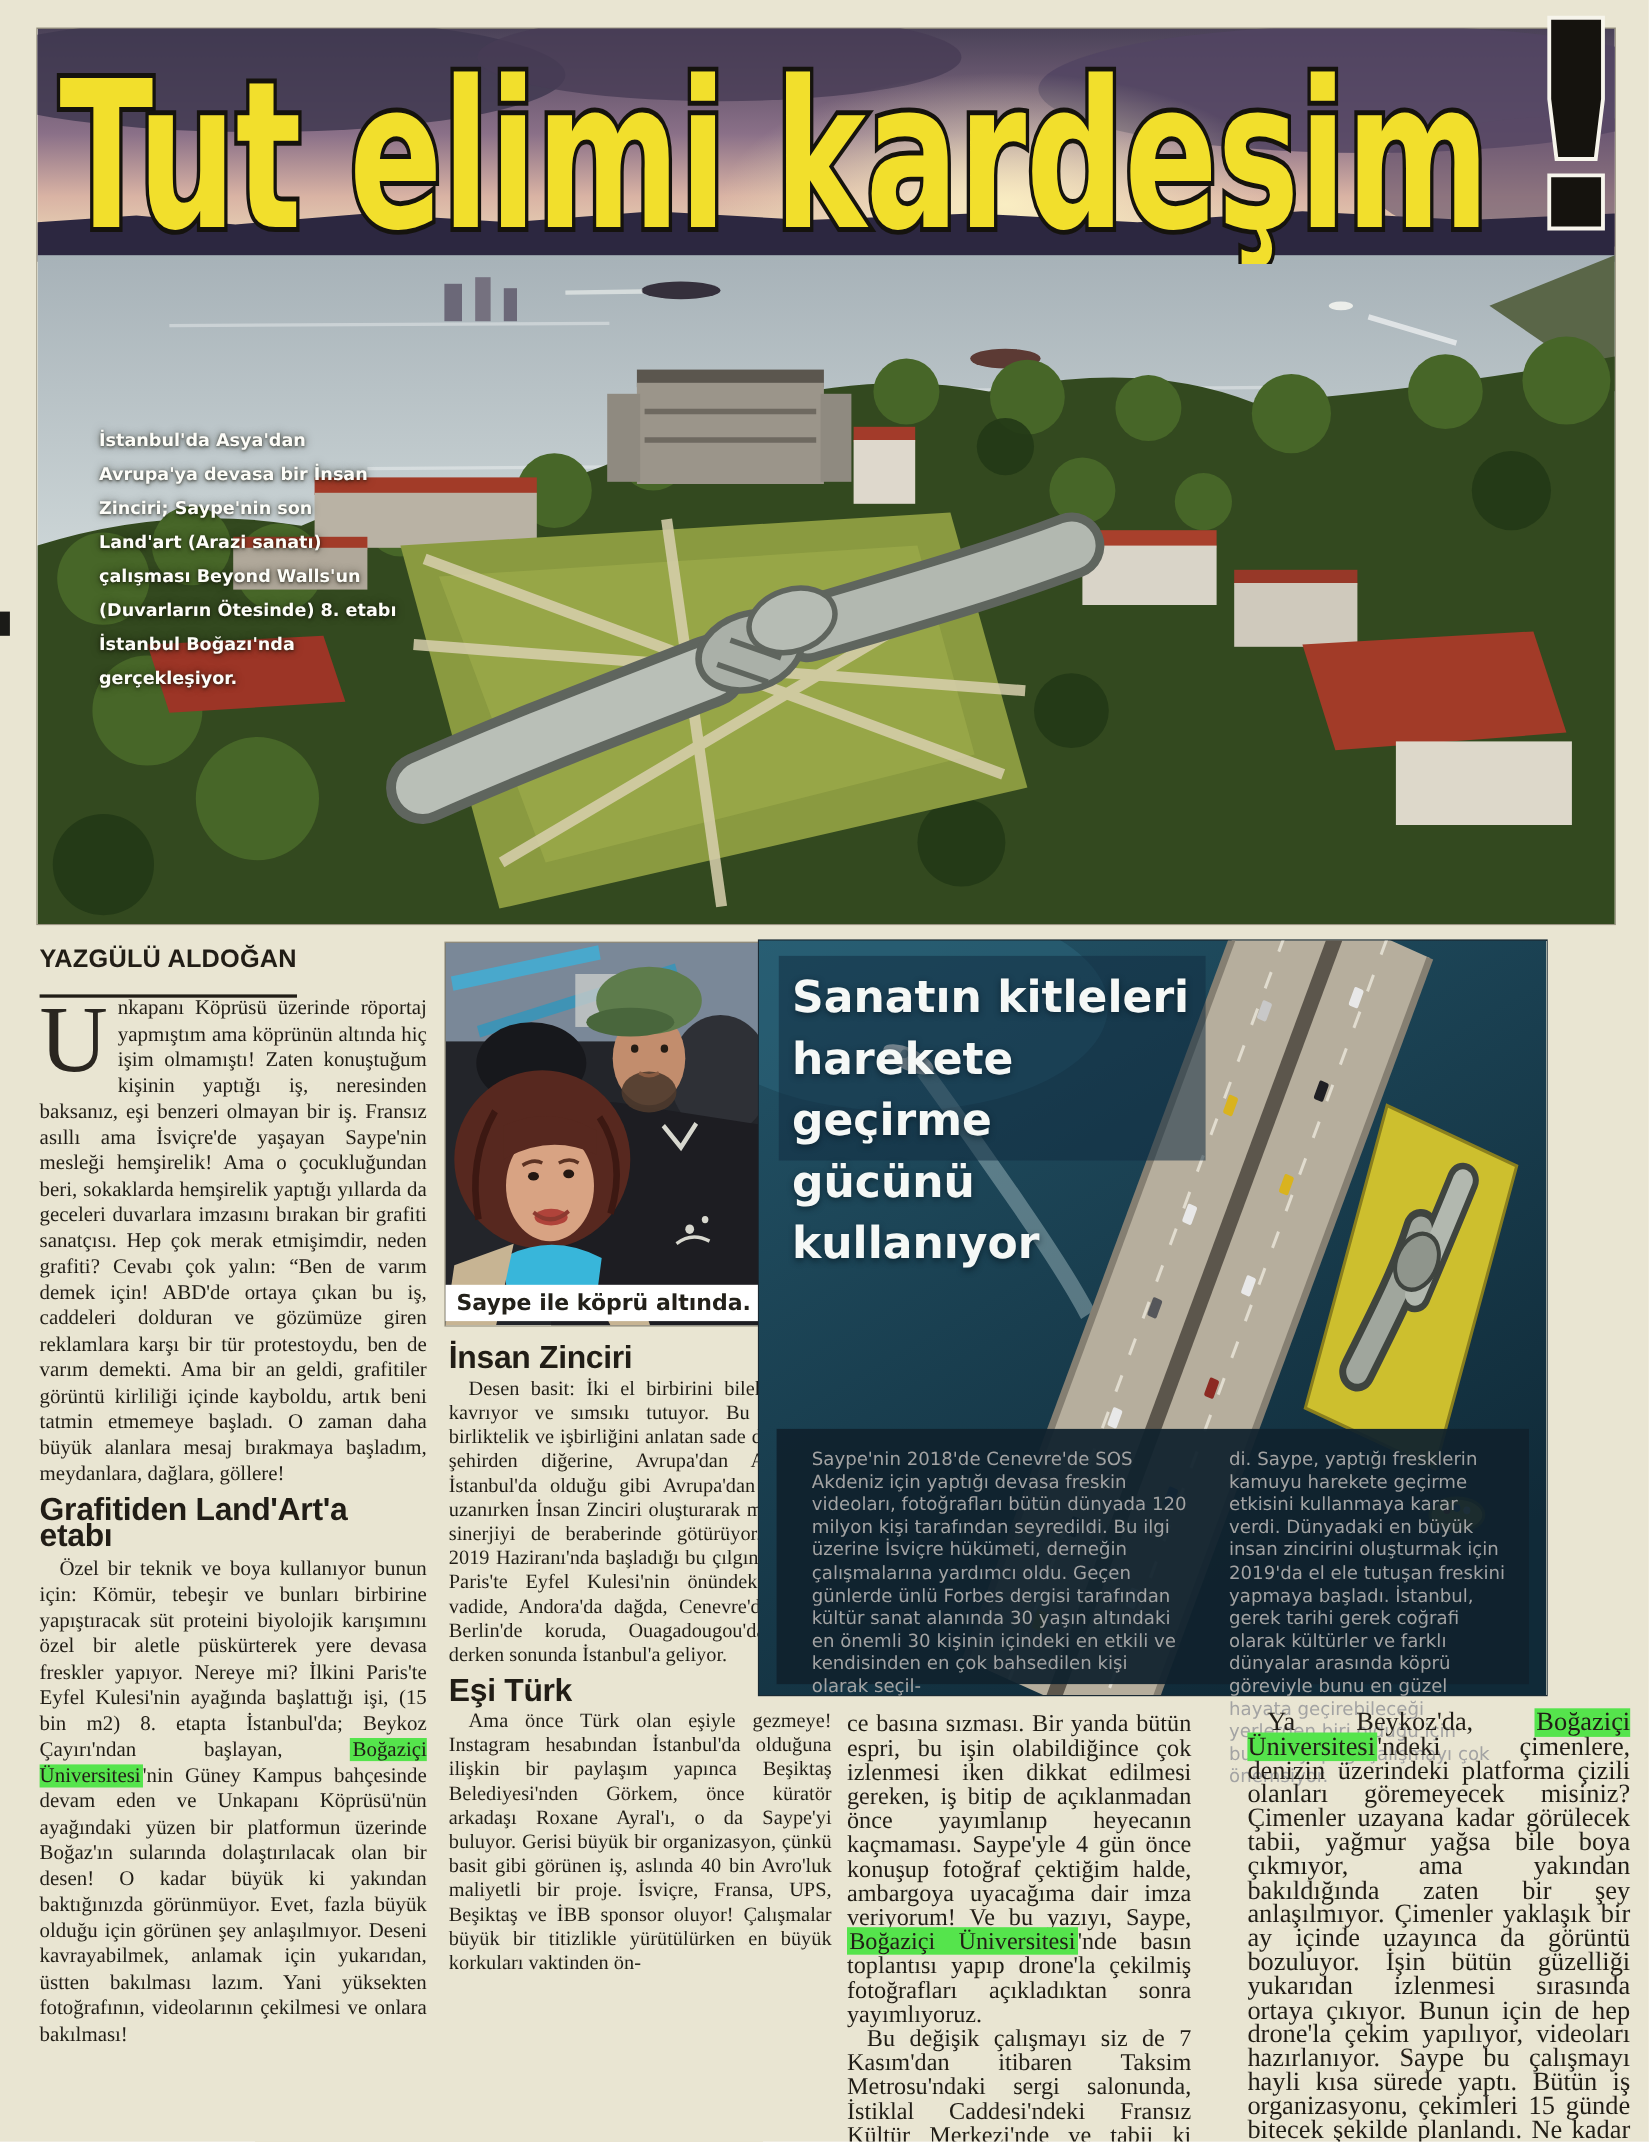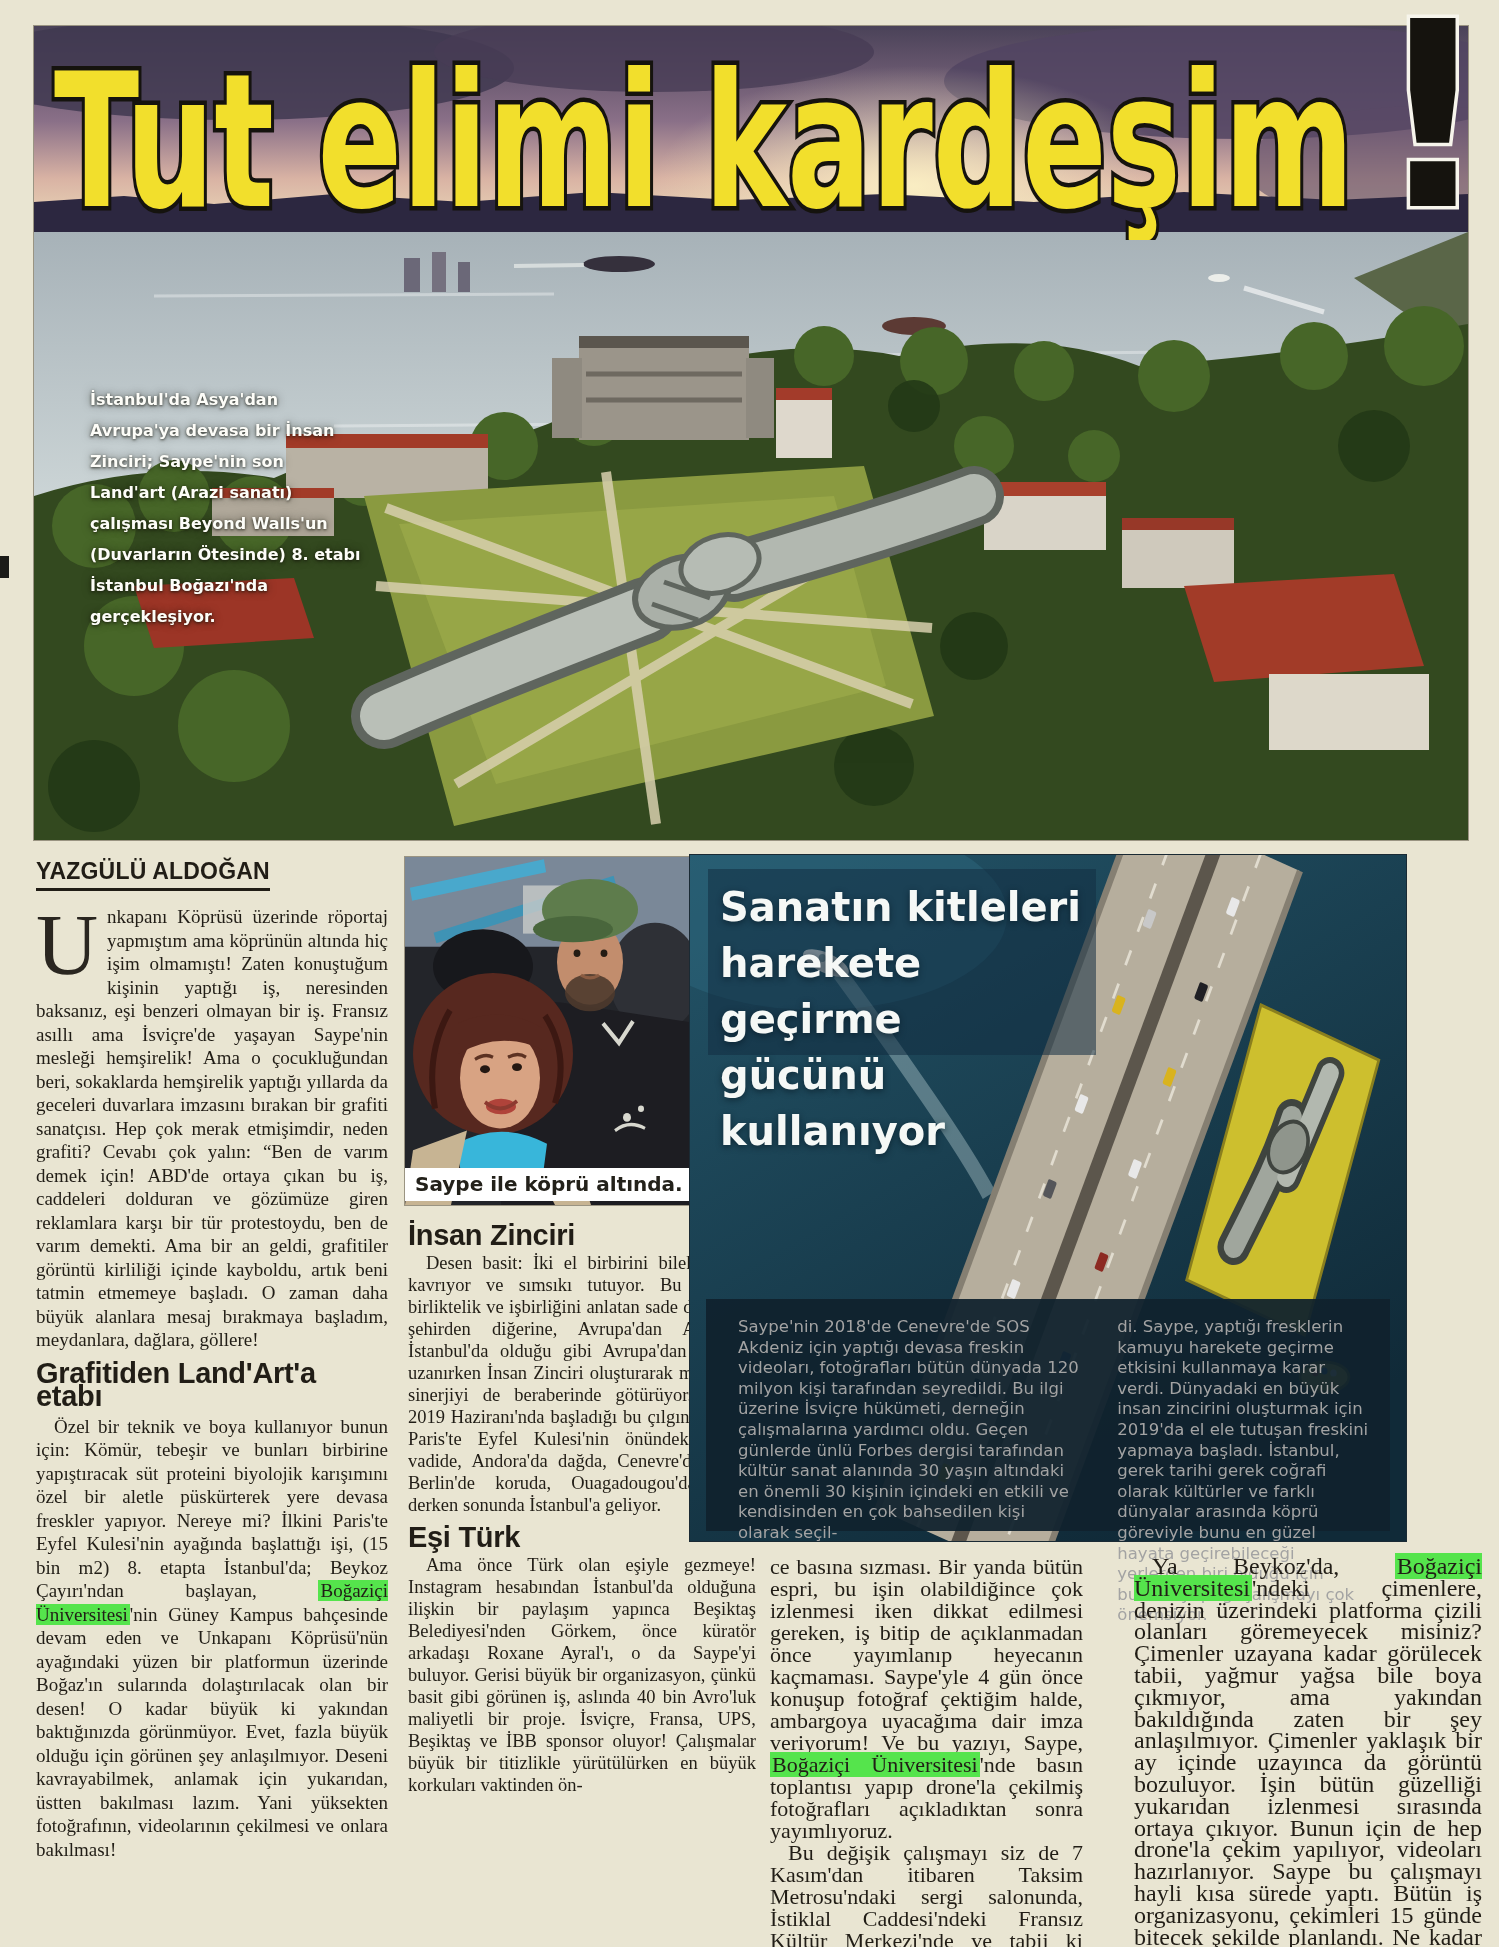--- a/index.html
+++ b/index.html
@@ -28,21 +28,21 @@
   .bridge-title-bg{position:absolute;left:18px;top:14px;width:388px;height:186px;
     background:rgba(18,46,66,.55);}
   .band{position:absolute;left:16px;right:16px;bottom:10px;height:232px;
     background:rgba(16,34,46,.94);display:flex;gap:38px;padding:18px 18px 12px 32px;
     box-sizing:border-box;font-family:"DejaVu Sans",sans-serif;color:#a3a3a3;
     font-size:16.5px;line-height:20.6px;}
   .band .c1{width:402px;}
   .band .c2{width:300px;}
   
   .byline{left:36px;top:858px;font-family:"Liberation Sans",sans-serif;font-weight:bold;
-    font-size:23px;letter-spacing:.2px;border-bottom:3px solid #211d16;padding-bottom:3px;}
+    font-size:23px;letter-spacing:.2px;border-bottom:3px solid #211d16;padding-bottom:19px;}
   .col{position:absolute;text-align:justify;}
   .col p{margin:0;}
   .col p.ind{text-indent:18px;}
   .col1{left:36px;top:905px;width:352px;font-size:19px;line-height:23.5px;}
   .col2{left:408px;top:1212px;width:348px;font-size:18.5px;line-height:22px;}
   .col3{left:770px;top:1556px;width:313px;font-size:22px;line-height:22px;}
   .col4{left:1134px;top:1556px;width:348px;font-size:24px;line-height:21.8px;}
   .subhead{font-family:"Liberation Sans",sans-serif;font-weight:bold;font-size:29px;
     text-align:left;margin:10px 0 6px 0;letter-spacing:-.3px;}
   .dropcap{float:left;font-size:86px;line-height:68px;padding:6px 9px 0 0;color:#2a2620;}

